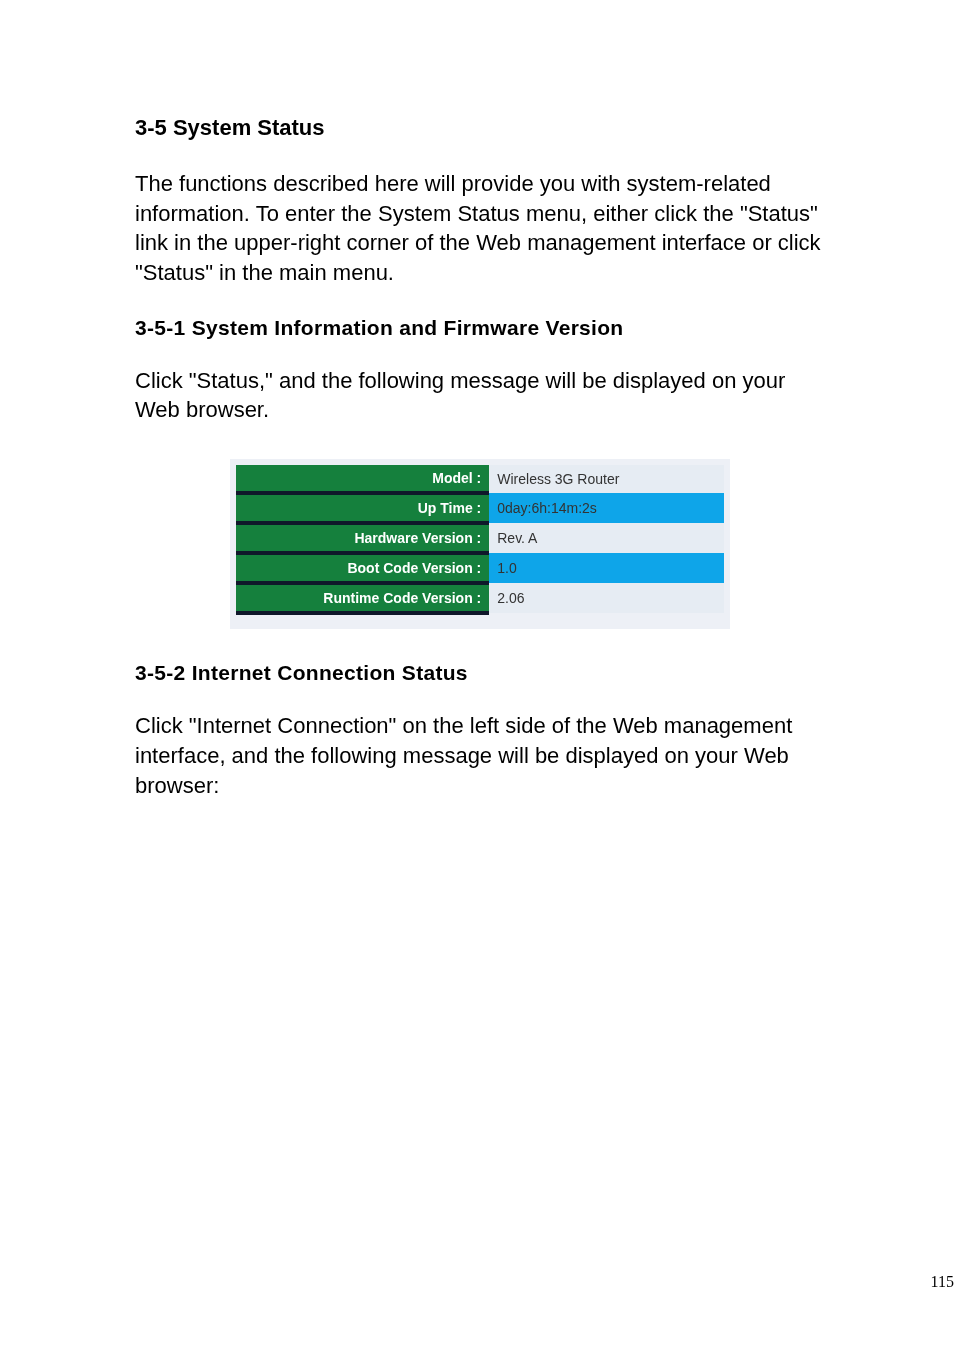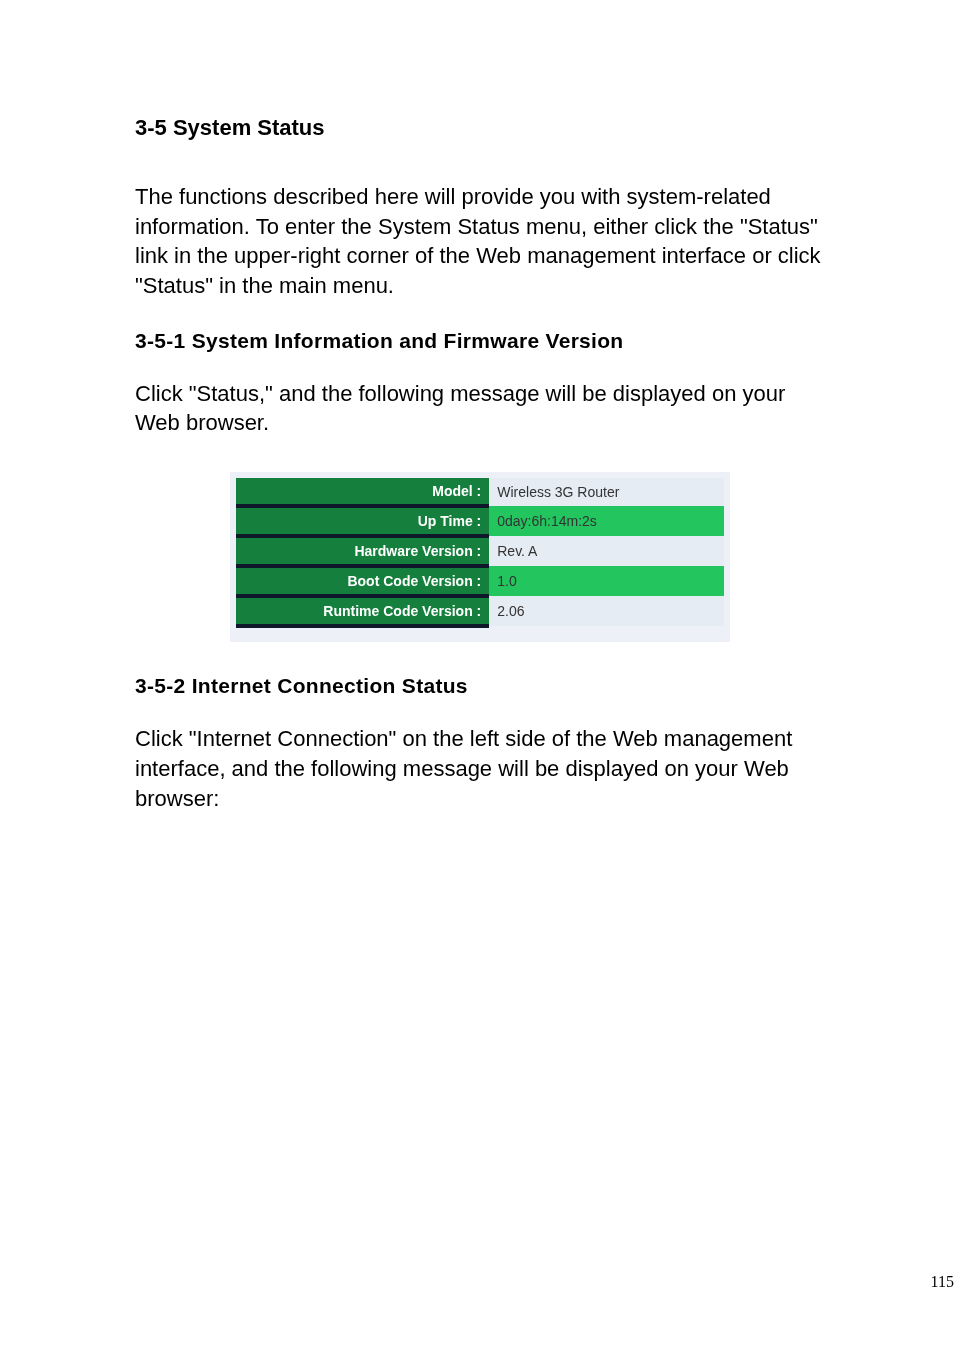--- a/index.html
+++ b/index.html
@@ -10,21 +10,21 @@
     font-family: Arial, Helvetica, sans-serif;
     color: #000;
     position: relative;
   }
   .page {
     padding: 115px 130px 0 135px;
   }
   .h-section {
     font-size: 22px;
     font-weight: bold;
-    margin-bottom: 41px;
+    margin-bottom: 28px;
   }
   .h-section .num { font-weight: bold; }
   .para {
     font-size: 22px;
     line-height: 1.35;
     margin-bottom: 28px;
   }
   .h-sub {
     font-size: 21px;
     font-weight: bold;
@@ -51,21 +51,21 @@
   table.sys td { padding: 5px 8px; }
   table.sys td.lbl {
     background: #15803d;
     color: #fff;
     text-align: right;
     width: 52%;
     font-weight: bold;
     border-bottom: 4px solid #0f172a;
   }
   table.sys tr.odd td.val { background: #e6ecf3; }
-  table.sys tr.even td.val { background: #22c55e; }
+  table.sys tr.even td.val { background: #0ea5e9; }
   table.sys td.val { color: #333; }
   .note-box {
     border: 1.5px solid #000;
     padding: 10px 8px;
     font-size: 19px;
     font-weight: bold;
     margin-bottom: 60px;
   }
   .page-num {
     position: absolute;

